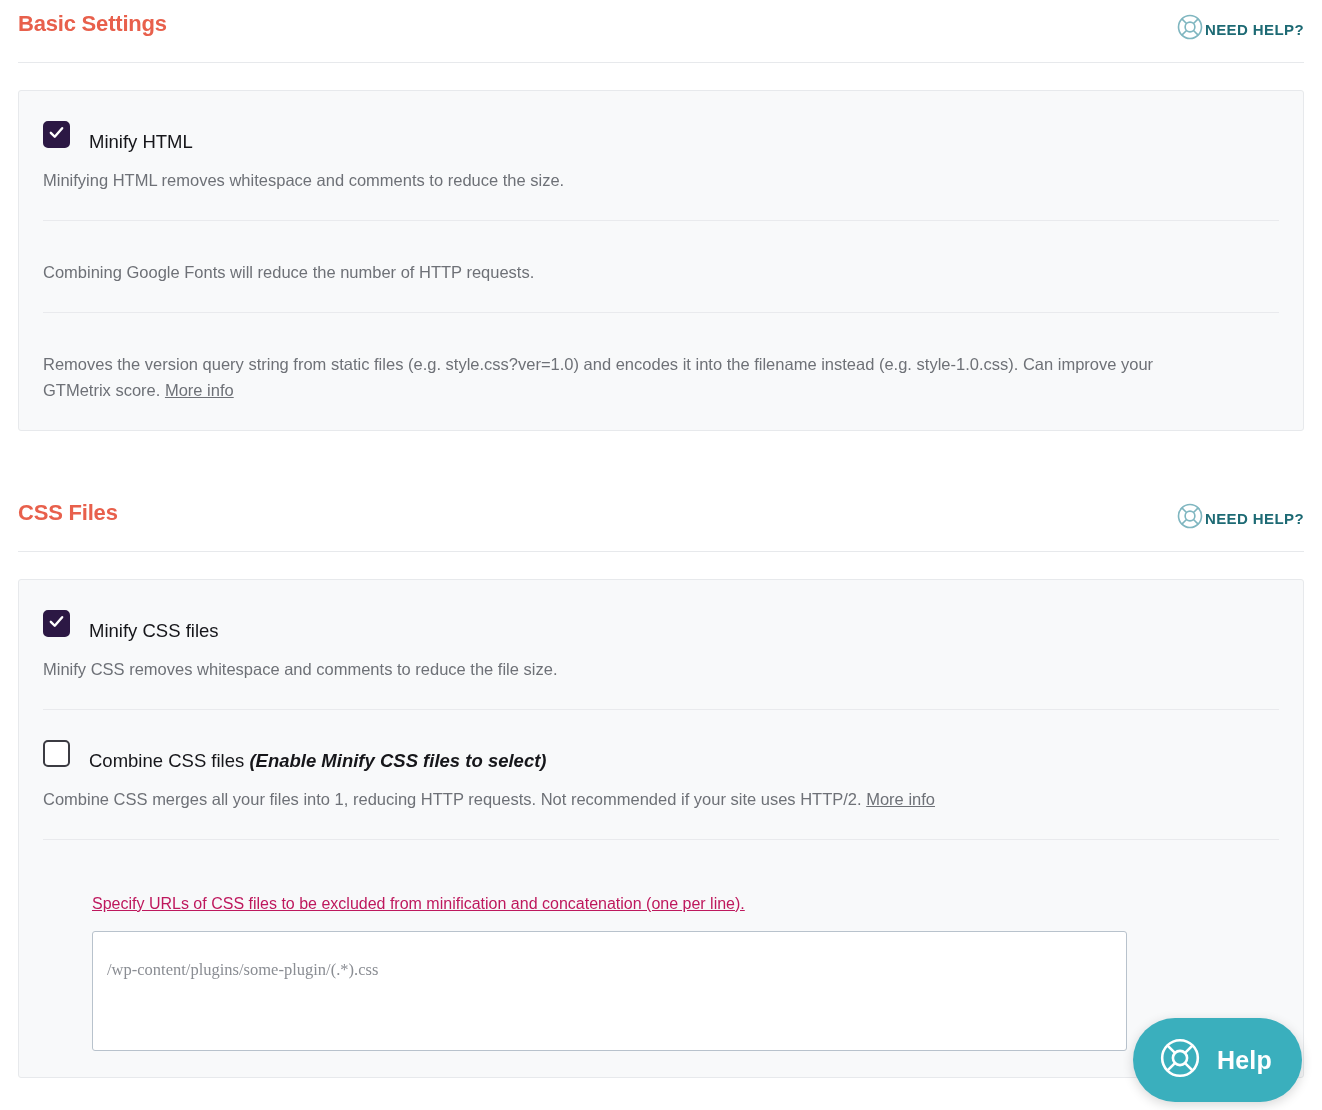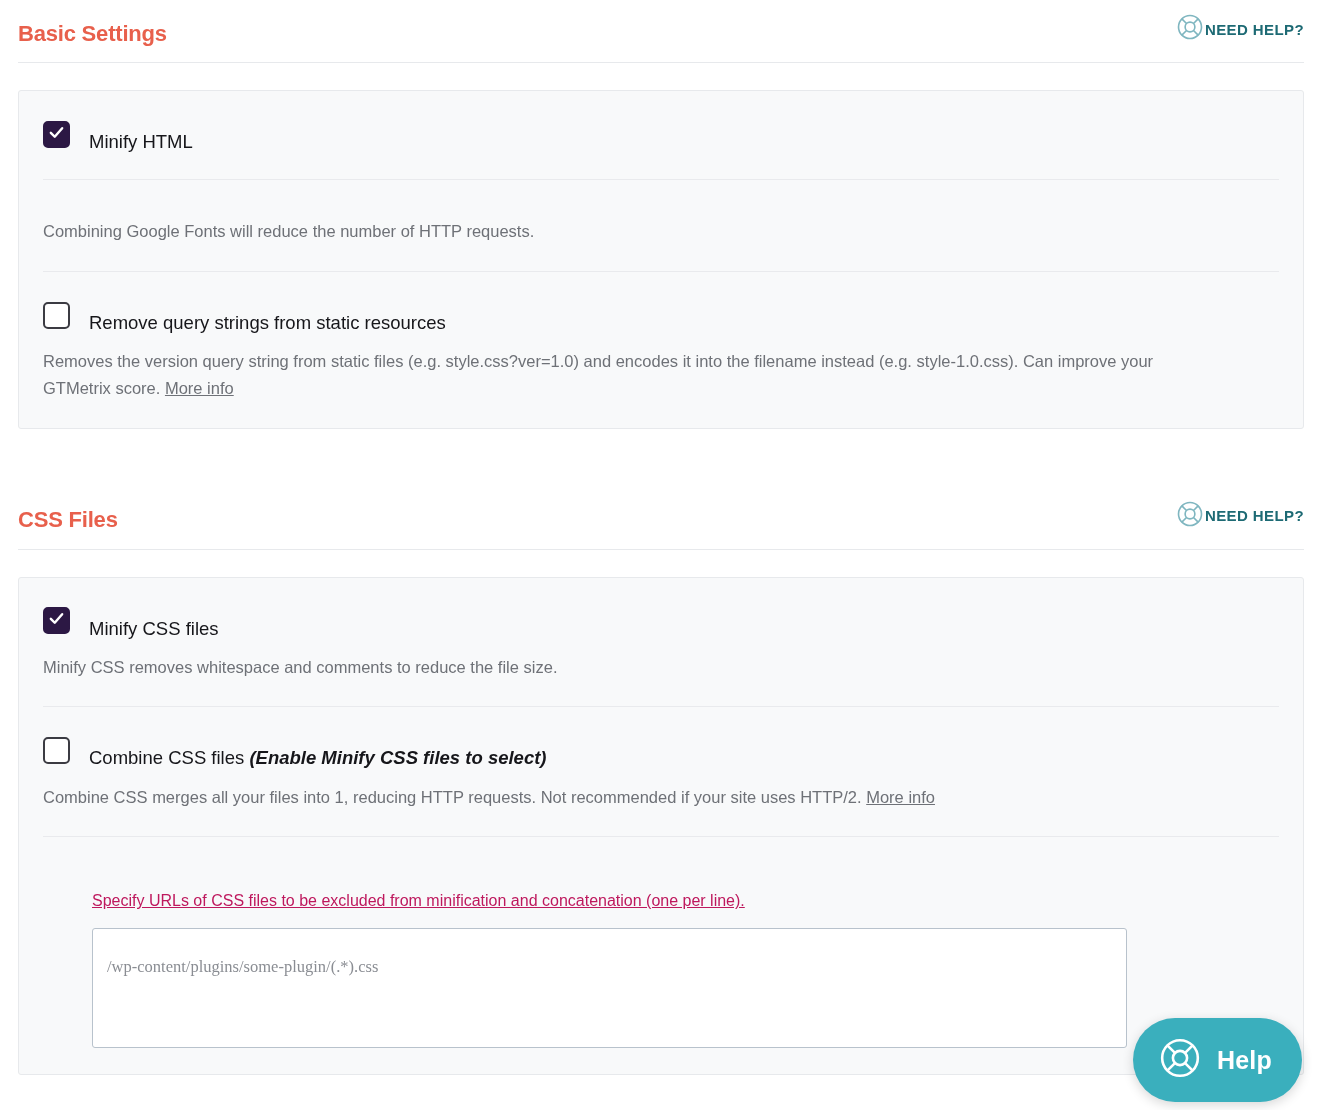--- a/index.html
+++ b/index.html
@@ -22,21 +22,21 @@
     box-sizing: border-box;
   }
 
   
   .section {
     padding: 0 18px;
     box-sizing: border-box;
   }
   .section-header {
     display: flex;
-    align-items: flex-end;
+    align-items: flex-start;
     justify-content: space-between;
     padding: 12px 0 16px 0;
     border-bottom: 1px solid #e7e9ec;
   }
   .section-title {
     color: #e8604c;
     font-size: 22px;
     font-weight: bold;
     letter-spacing: -0.2px;
     margin: 0;
@@ -222,37 +222,32 @@
             <span class="tick">
               <svg width="17" height="17" viewBox="0 0 24 24" fill="none" stroke="#ffffff" stroke-width="3.4" stroke-linecap="round" stroke-linejoin="round">
                 <polyline points="4,12.5 9.5,18 20,6"></polyline>
               </svg>
             </span>
           </span>
           <span class="row-label">
             <span>Minify HTML</span>
           </span>
         </div>
+        <p class="row-desc">
+          <span>Minifying HTML removes whitespace and comments to reduce the size.</span>
+        </p>
       </div>
 
       <div class="row">
         <p class="row-desc">
           <span>Combining Google Fonts will reduce the number of HTTP requests.</span>
         </p>
       </div>
 
       <div class="row">
-        <div class="row-head">
-          <span class="checkbox unchecked">
-            
-          </span>
-          <span class="row-label">
-            <span>Remove query strings from static resources</span>
-          </span>
-        </div>
         <p class="row-desc">
           <span>Removes the version query string from static files (e.g. style.css?ver=1.0) and encodes it into the filename instead (e.g. style-1.0.css). Can improve your GTMetrix score. </span><a class="inline-link">More info</a>
         </p>
       </div>
 
     </div>
   </div>
 
   <div class="section-gap"></div>
 

